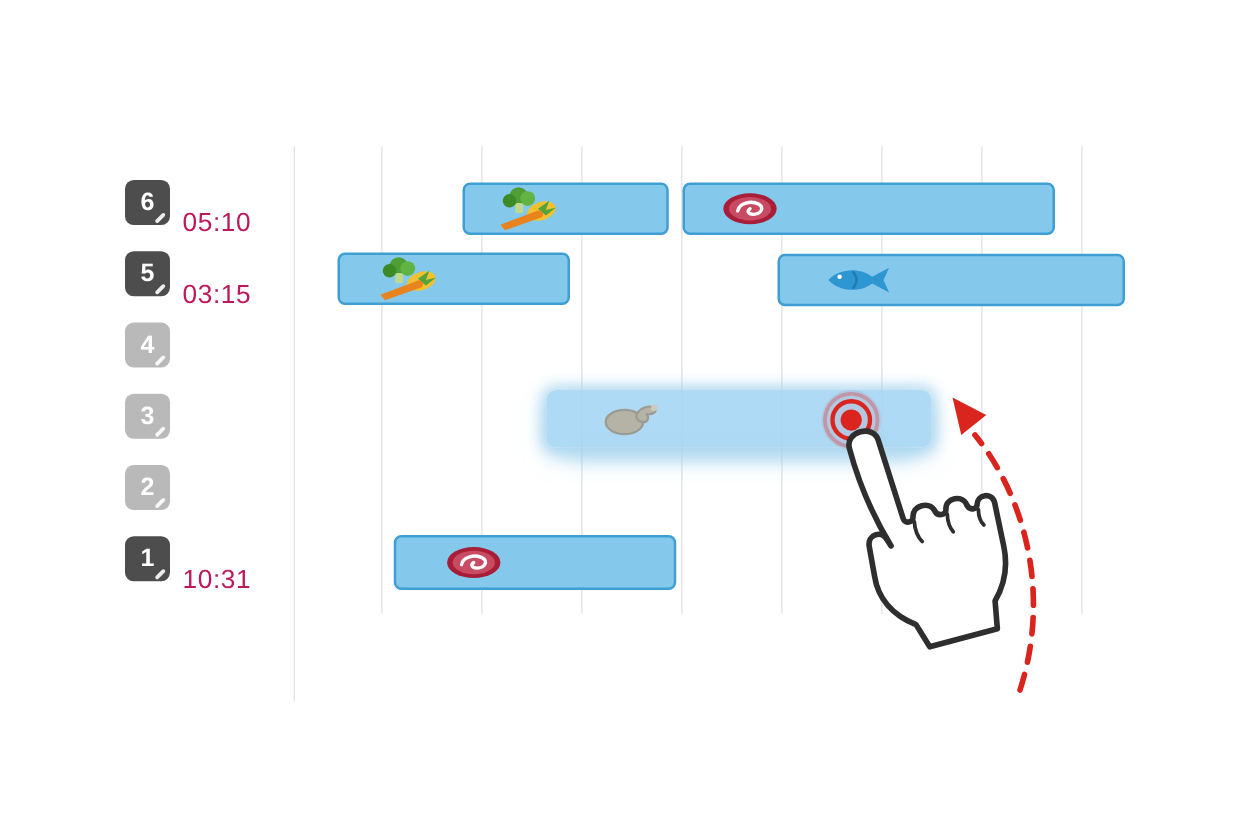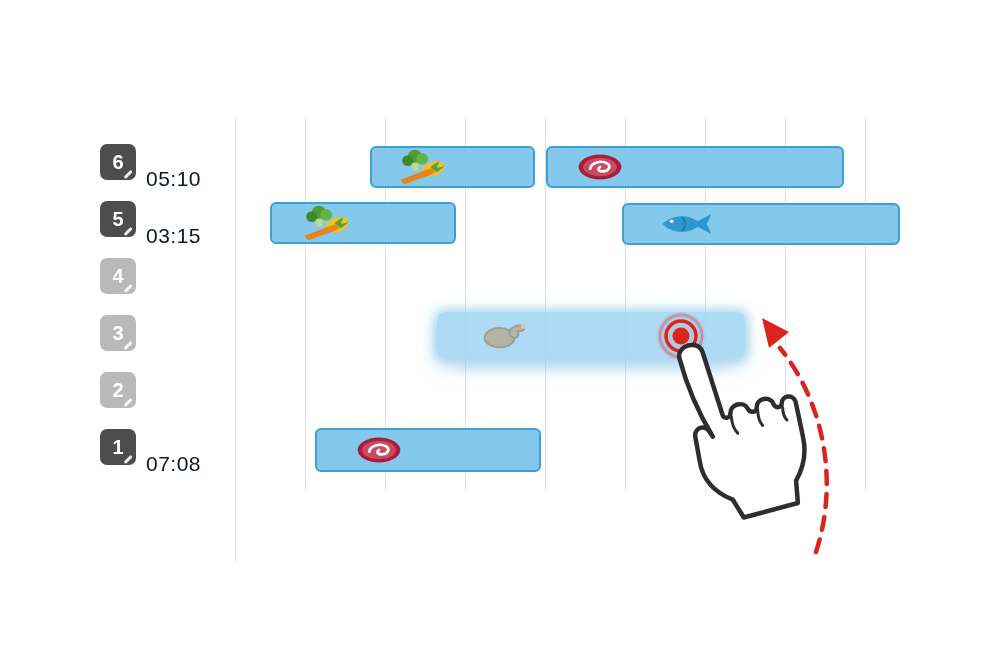--- a/index.html
+++ b/index.html
@@ -9,21 +9,21 @@
   
   .grid-line{position:absolute;width:1px;background:#dde1e4;z-index:1;}
 
   
   .slot{position:absolute;left:100px;height:36px;display:flex;align-items:center;gap:10px;z-index:2;}
   .badge{position:relative;width:36px;height:36px;border-radius:7px;display:flex;align-items:center;justify-content:center;cursor:pointer;}
   .badge.active{background:#4d4d4d;}
   .badge.inactive{background:#b9b9b9;}
   .badge .num{color:#ffffff;font-weight:bold;font-size:20px;line-height:1;}
   .badge .corner{position:absolute;right:3px;bottom:5px;width:10px;height:2.5px;background:rgba(255,255,255,0.9);border-radius:2px;transform:rotate(-45deg);}
-  .slot .time{font-size:21px;color:#0f172a;letter-spacing:0.5px;white-space:pre;margin-top:33px;}
+  .slot .time{font-size:21px;color:#be185d;letter-spacing:0.5px;white-space:pre;margin-top:33px;}
 
   
   .bar{position:absolute;background:#84c9ec;border:2px solid #3f9ed2;border-radius:6px;box-sizing:border-box;z-index:3;cursor:grab;}
   .bar.ghost{background:rgba(160,212,243,0.85);border:none;border-radius:8px;
      box-shadow:0 0 10px 4px rgba(150,205,235,0.65), 0 8px 18px rgba(140,200,235,0.55);}
   .bar.ghost::after{content:"";position:absolute;left:6%;right:6%;bottom:-12px;height:12px;
      background:rgba(170,215,240,0.45);filter:blur(6px);border-radius:8px;}
   .bar-icon{position:absolute;top:50%;transform:translateY(-50%);}
 
   
@@ -116,21 +116,21 @@
       <span class="corner"></span>
     </div>
     <div class="time"></div>
   </div>
 
   <div class="slot" style="top: 429px;">
     <div class="badge active">
       <span class="num">1</span>
       <span class="corner"></span>
     </div>
-    <div class="time">07:08</div>
+    <div class="time">10:31</div>
   </div>
 </div>
 
   <div>
       <div class="bar" style="left: 370px; top: 146px; width: 165px; height: 42px;">
         <svg class="bar-icon" viewBox="0 0 60 44" width="56" height="40" style="left: 24px;">
           <use href="#sym-veg"></use>
         </svg>
       </div>
       <div class="bar" style="left: 546px; top: 146px; width: 298px; height: 42px;">

